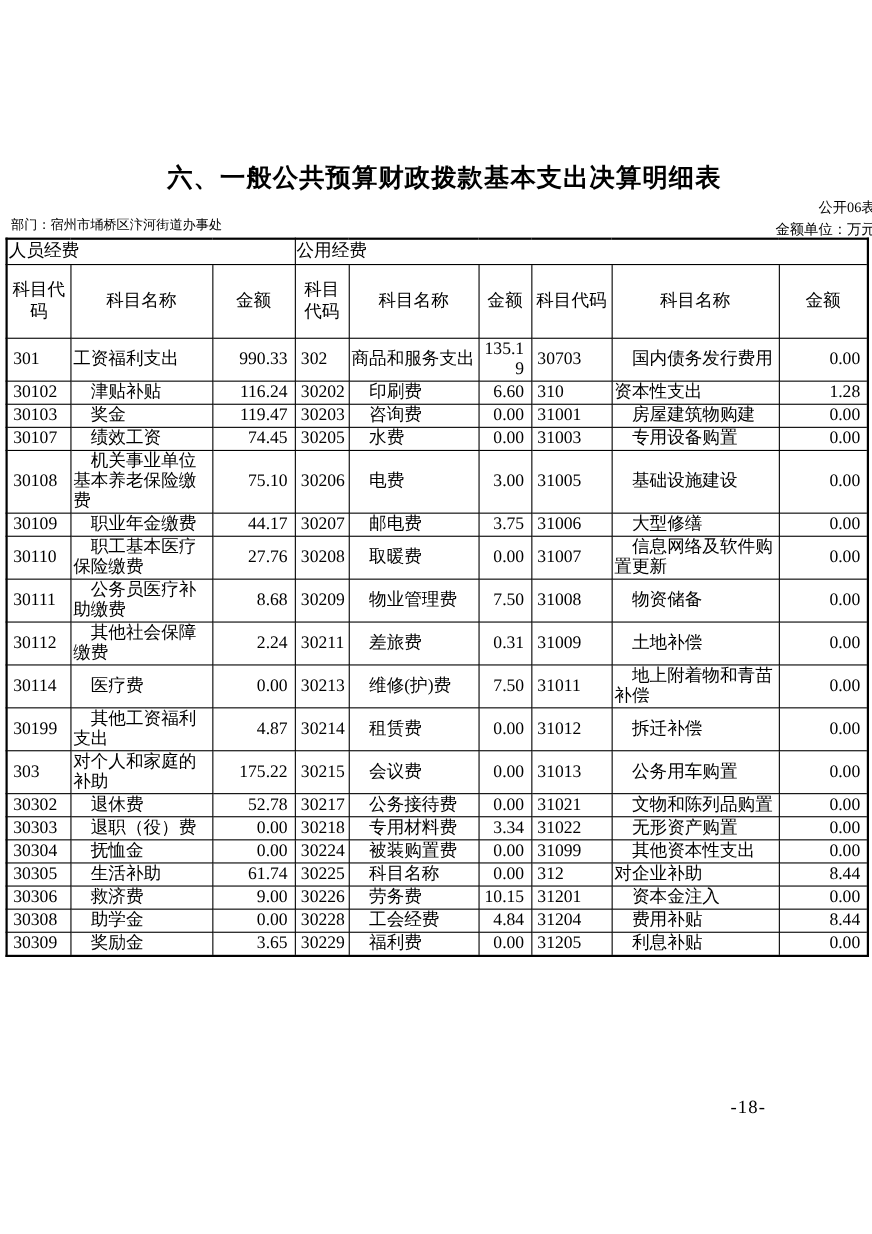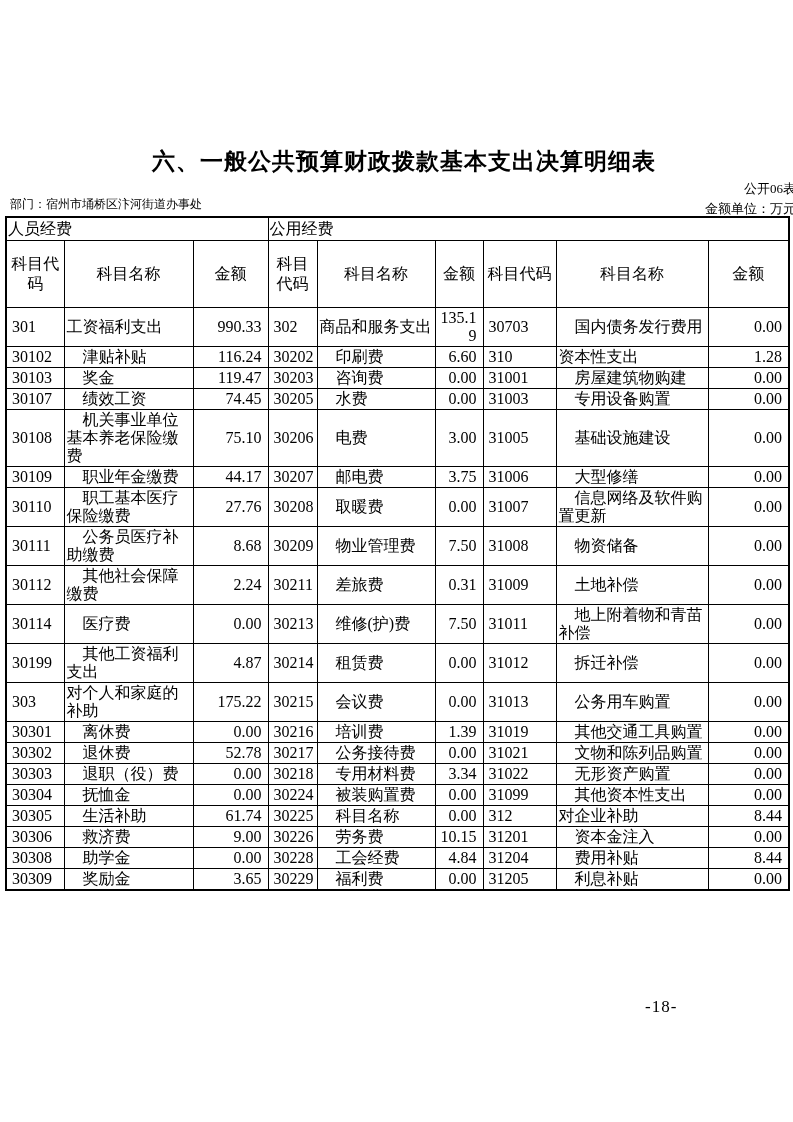--- a/index.html
+++ b/index.html
@@ -46,21 +46,21 @@
     overflow:hidden;
   }
   .group-row th { height:20px; text-align:left; line-height:20px; }
   .colhead-row th { height:66px; text-align:center; line-height:20px; padding:0 2px; }
   .budget-table td { line-height:18px; padding:1px 2px; }
   td.code { text-align:left; padding-left:5px; }
   td.name { text-align:left; padding-left:2px; padding-right:2px; }
   td.name.child { text-indent:16px; }
   td.amt  { text-align:right; padding-right:6px; padding-left:4px; word-break:break-all; }
   .page-number {
-    position:absolute; top:997px; left:645px;
+    position:absolute; top:997px; left:664px;
     font-size:17px; letter-spacing:1px;
   }
 </style>
 </head>
 <body>
 
 <div class="page">
 
   <div class="doc-title">六、一般公共预算财政拨款基本支出决算明细表</div>
 
@@ -226,31 +226,20 @@
     <td class="name">对个人和家庭的补助</td>
     <td class="amt">175.22</td>
     <td class="code">30215</td>
     <td class="name child">会议费</td>
     <td class="amt">0.00</td>
     <td class="code">31013</td>
     <td class="name child">公务用车购置</td>
     <td class="amt">0.00</td>
   </tr>
         <tr>
-    <td class="code">30301</td>
-    <td class="name child">离休费</td>
-    <td class="amt">0.00</td>
-    <td class="code">30216</td>
-    <td class="name child">培训费</td>
-    <td class="amt">1.39</td>
-    <td class="code">31019</td>
-    <td class="name child">其他交通工具购置</td>
-    <td class="amt">0.00</td>
-  </tr>
-        <tr>
     <td class="code">30302</td>
     <td class="name child">退休费</td>
     <td class="amt">52.78</td>
     <td class="code">30217</td>
     <td class="name child">公务接待费</td>
     <td class="amt">0.00</td>
     <td class="code">31021</td>
     <td class="name child">文物和陈列品购置</td>
     <td class="amt">0.00</td>
   </tr>

